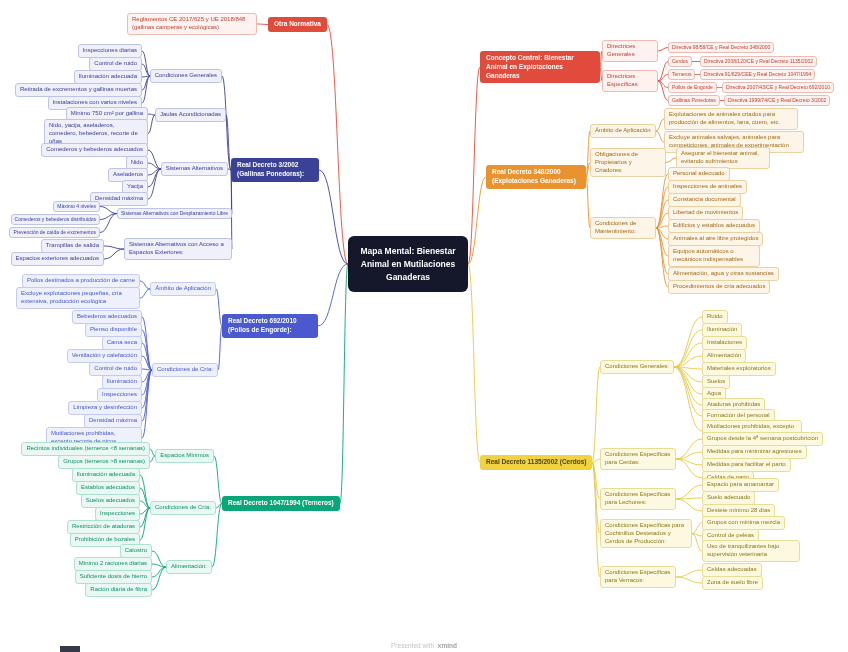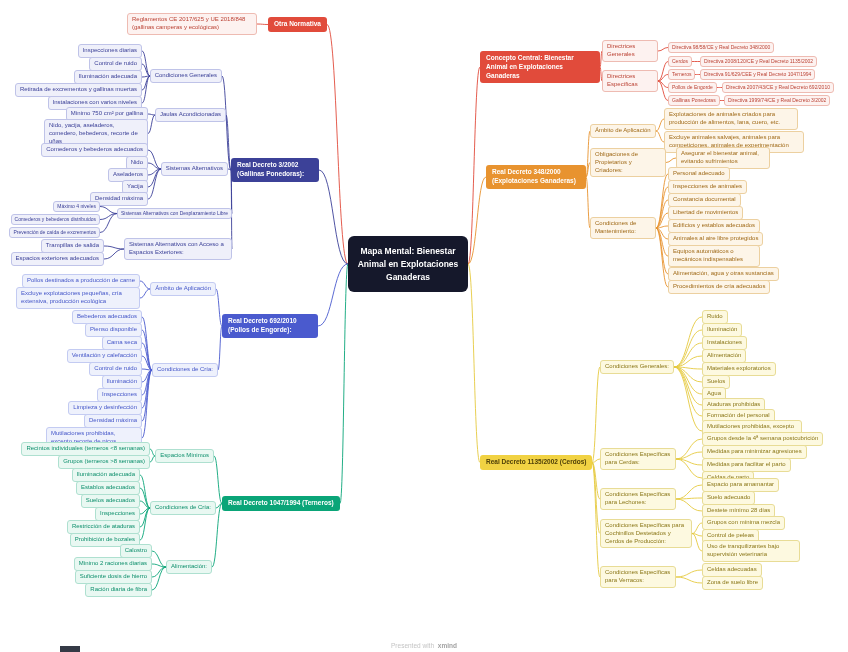--- a/index.html
+++ b/index.html
@@ -145,21 +145,21 @@
       <path d="M 150 508 C 145 508, 145 540, 140 540" fill="none" stroke="#0aa578" stroke-width="0.9"></path>
       <path d="M 222 503.5 C 217 503.5, 217 567, 212 567" fill="none" stroke="#0aa578" stroke-width="0.9"></path>
       <path d="M 166 567 C 159 567, 159 551, 152 551" fill="none" stroke="#0aa578" stroke-width="0.9"></path>
       <path d="M 166 567 C 159 567, 159 564, 152 564" fill="none" stroke="#0aa578" stroke-width="0.9"></path>
       <path d="M 166 567 C 159 567, 159 577, 152 577" fill="none" stroke="#0aa578" stroke-width="0.9"></path>
       <path d="M 166 567 C 159 567, 159 590, 152 590" fill="none" stroke="#0aa578" stroke-width="0.9"></path>
     </svg>
   <div id="nodes">
       <div class="node center wrap" style="top: 236px; left: 348px; width: 120px;">Mapa Mental:
 Bienestar Animal en
-Explotaciones Ganaderas</div>
+Mutilaciones Ganaderas</div>
       <div class="node leaf red wrap" style="top: 13px; right: 591px; width: 130px;">Reglamentos CE 2017/625 y UE 2018/848 (gallinas camperas y ecológicas)</div>
       <div class="node main red" style="top: 17px; left: 268px;">Otra Normativa</div>
       <div class="node main red wrap" style="top: 51px; left: 480px; width: 120px;">Concepto Central: Bienestar Animal en Explotaciones Ganaderas</div>
       <div class="node leaf red wrap" style="top: 40px; left: 602px; width: 56px;">Directrices Generales</div>
       <div class="node leaf red sm" style="top: 42px; left: 668px;">Directiva 98/58/CE y Real Decreto 348/2000</div>
       <div class="node leaf red wrap" style="top: 70px; left: 602px; width: 56px;">Directrices Específicas</div>
       <div class="node leaf red sm" style="top: 56px; left: 668px;">Cerdos</div>
       <div class="node leaf red sm" style="top: 56px; left: 700px;">Directiva 2008/120/CE y Real Decreto 1135/2002</div>
       <div class="node leaf red sm" style="top: 69px; left: 668px;">Terneros</div>
       <div class="node leaf red sm" style="top: 69px; left: 700px;">Directiva 91/629/CEE y Real Decreto 1047/1994</div>

